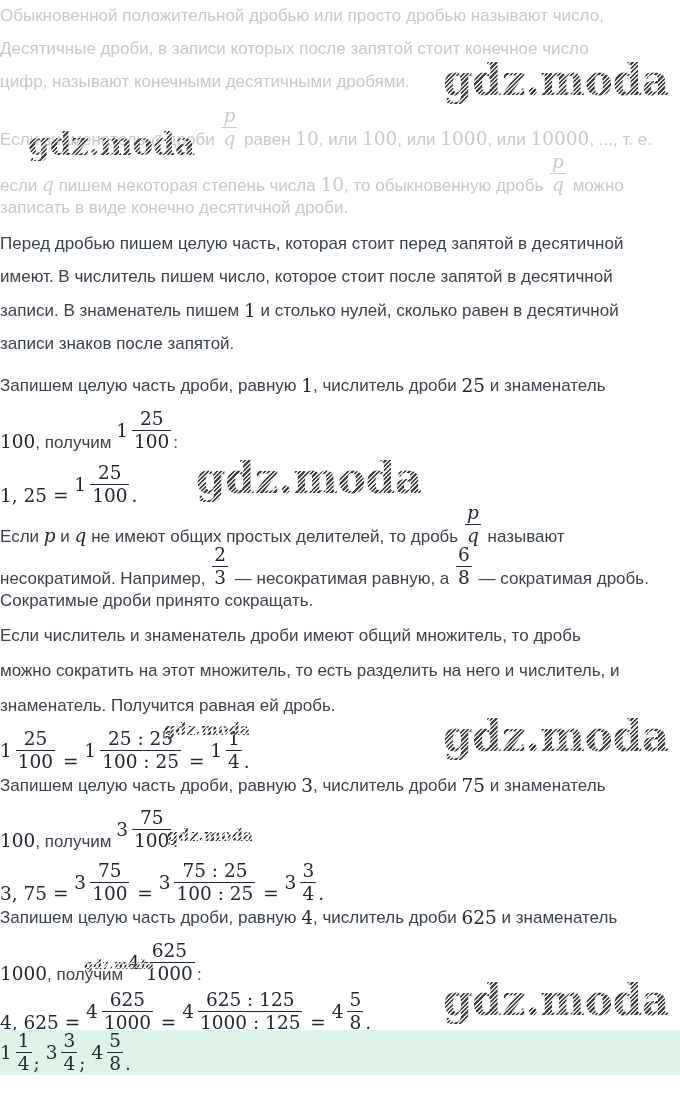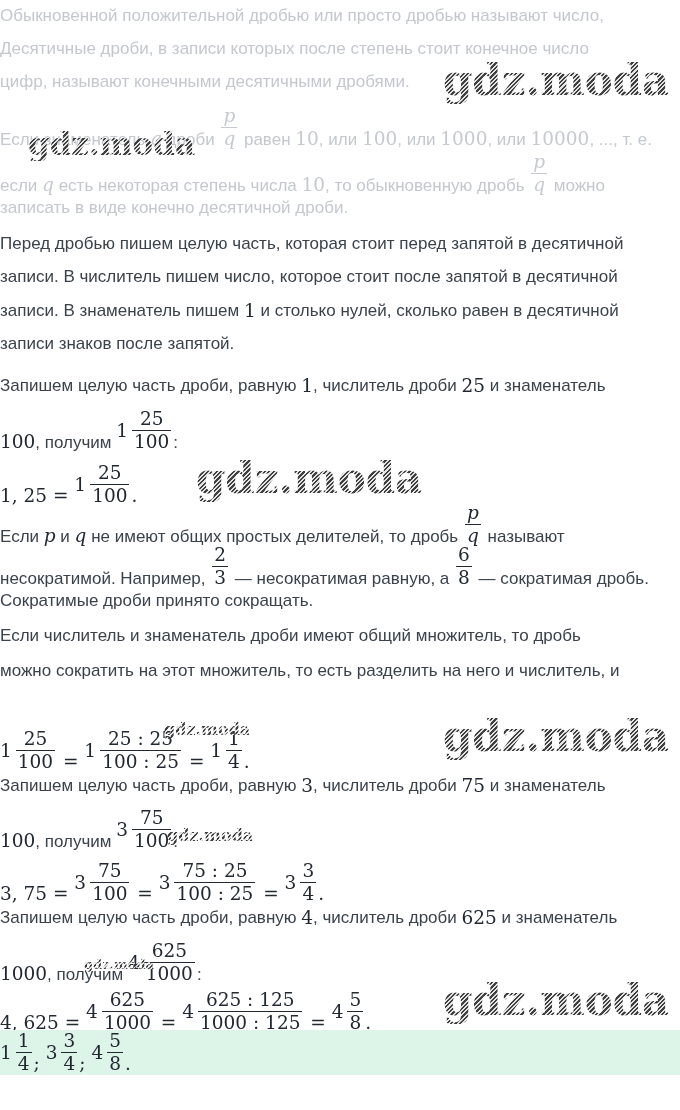--- a/index.html
+++ b/index.html
@@ -37,41 +37,42 @@
   .answer-band { position:absolute; left:0; top:1030px; width:680px; height:45px;
         background:#ddf5e8; z-index:2; }
   .answer-band .row { position:relative; top:0; height:45px; }
 </style>
 </head>
 <body>
 
 <div class="page">
 
   <div class="row light" style="top:6px"><span class="txt">Обыкновенной положительной дробью или просто дробью называют число,</span></div>
-  <div class="row light" style="top:39px"><span class="txt">Десятичные дроби, в записи которых после степень стоит конечное число</span></div>
+  <div class="row light" style="top:39px"><span class="txt">Десятичные дроби, в записи которых после запятой стоит конечное число</span></div>
   <div class="row light" style="top:72px"><span class="txt">цифр, называют конечными десятичными дробями.</span></div>
   <div class="row light frow" style="top:96px"><span class="txt">Если знаменатель </span><span class="mvar">q</span><span class="txt"> дроби </span><span class="mx"><span class="fr it"><span class="n">p</span><span class="d">q</span></span></span><span class="txt"> равен </span><span class="math">10</span><span class="txt">, или </span><span class="math">100</span><span class="txt">, или </span><span class="math">1000</span><span class="txt">, или </span><span class="math">10000</span><span class="txt">, ..., т. е.</span></div>
-  <div class="row light frow" style="top:142px"><span class="txt">если </span><span class="mvar">q</span><span class="txt"> есть некоторая степень числа </span><span class="math">10</span><span class="txt">, то обыкновенную дробь </span><span class="mx"><span class="fr it"><span class="n">p</span><span class="d">q</span></span></span><span class="txt"> можно</span></div>
+  <div class="row light frow" style="top:142px"><span class="txt">если </span><span class="mvar">q</span><span class="txt"> пишем некоторая степень числа </span><span class="math">10</span><span class="txt">, то обыкновенную дробь </span><span class="mx"><span class="fr it"><span class="n">p</span><span class="d">q</span></span></span><span class="txt"> можно</span></div>
   <div class="row light" style="top:198px"><span class="txt">записать в виде конечно десятичной дроби.</span></div>
 
   <div class="row" style="top:234px"><span class="txt">Перед дробью пишем целую часть, которая стоит перед запятой в десятичной</span></div>
-  <div class="row" style="top:267px"><span class="txt">записи. В числитель пишем число, которое стоит после запятой в десятичной</span></div>
+  <div class="row" style="top:267px"><span class="txt">имеют. В числитель пишем число, которое стоит после запятой в десятичной</span></div>
   <div class="row" style="top:300px"><span class="txt">записи. В знаменатель пишем </span><span class="math">1</span><span class="txt"> и столько нулей, сколько равен в десятичной</span></div>
   <div class="row" style="top:334px"><span class="txt">записи знаков после запятой.</span></div>
 
   <div class="row" style="top:375px"><span class="txt">Запишем целую часть дроби, равную </span><span class="math">1</span><span class="txt">, числитель дроби </span><span class="math">25</span><span class="txt"> и знаменатель</span></div>
   <div class="row frow" style="top:399px"><span class="math">100</span><span class="txt">, получим </span><span class="mx"><span class="whole">1</span><span class="fr"><span class="n">25</span><span class="d">100</span></span></span><span class="txt">:</span></div>
   <div class="row frow" style="top:453px"><span class="math">1, 25 = </span><span class="mx"><span class="whole">1</span><span class="fr"><span class="n">25</span><span class="d">100</span></span></span><span class="math">.</span></div>
 
   <div class="row frow" style="top:493px"><span class="txt">Если </span><span class="mvar">p</span><span class="txt"> и </span><span class="mvar">q</span><span class="txt"> не имеют общих простых делителей, то дробь </span><span class="mx"><span class="fr it"><span class="n">p</span><span class="d">q</span></span></span><span class="txt"> называют</span></div>
   <div class="row frow" style="top:535px"><span class="txt">несократимой. Например, </span><span class="mx"><span class="fr"><span class="n">2</span><span class="d">3</span></span></span><span class="txt"> — несократимая равную, а </span><span class="mx"><span class="fr"><span class="n">6</span><span class="d">8</span></span></span><span class="txt"> — сократимая дробь.</span></div>
   <div class="row" style="top:591px"><span class="txt">Сократимые дроби принято сокращать.</span></div>
 
   <div class="row" style="top:661px"><span class="txt">можно сократить на этот множитель, то есть разделить на него и числитель, и</span></div>
   <div class="row" style="top:626px"><span class="txt">Если числитель и знаменатель дроби имеют общий множитель, то дробь</span></div>
+  <div class="row" style="top:696px"><span class="txt">знаменатель. Получится равная ей дробь.</span></div>
   <div class="row frow" style="top:719px"><span class="mx"><span class="whole">1</span><span class="fr"><span class="n">25</span><span class="d">100</span></span></span><span class="math"> = </span><span class="mx"><span class="whole">1</span><span class="fr"><span class="n">25 : 25</span><span class="d">100 : 25</span></span></span><span class="math"> = </span><span class="mx"><span class="whole">1</span><span class="fr"><span class="n">1</span><span class="d">4</span></span></span><span class="math">.</span></div>
 
   <div class="row" style="top:775px"><span class="txt">Запишем целую часть дроби, равную </span><span class="math">3</span><span class="txt">, числитель дроби </span><span class="math">75</span><span class="txt"> и знаменатель</span></div>
   <div class="row frow" style="top:798px"><span class="math">100</span><span class="txt">, получим </span><span class="mx"><span class="whole">3</span><span class="fr"><span class="n">75</span><span class="d">100</span></span></span><span class="txt">:</span></div>
   <div class="row frow" style="top:851px"><span class="math">3, 75 = </span><span class="mx"><span class="whole">3</span><span class="fr"><span class="n">75</span><span class="d">100</span></span></span><span class="math"> = </span><span class="mx"><span class="whole">3</span><span class="fr"><span class="n">75 : 25</span><span class="d">100 : 25</span></span></span><span class="math"> = </span><span class="mx"><span class="whole">3</span><span class="fr"><span class="n">3</span><span class="d">4</span></span></span><span class="math">.</span></div>
 
   <div class="row" style="top:907px"><span class="txt">Запишем целую часть дроби, равную </span><span class="math">4</span><span class="txt">, числитель дроби </span><span class="math">625</span><span class="txt"> и знаменатель</span></div>
   <div class="row frow" style="top:931px"><span class="math">1000</span><span class="txt">, получим </span><span class="mx"><span class="whole">4</span><span class="fr"><span class="n">625</span><span class="d">1000</span></span></span><span class="txt">:</span></div>
   <div class="row frow" style="top:980px"><span class="math">4, 625 = </span><span class="mx"><span class="whole">4</span><span class="fr"><span class="n">625</span><span class="d">1000</span></span></span><span class="math"> = </span><span class="mx"><span class="whole">4</span><span class="fr"><span class="n">625 : 125</span><span class="d">1000 : 125</span></span></span><span class="math"> = </span><span class="mx"><span class="whole">4</span><span class="fr"><span class="n">5</span><span class="d">8</span></span></span><span class="math">.</span></div>
 

